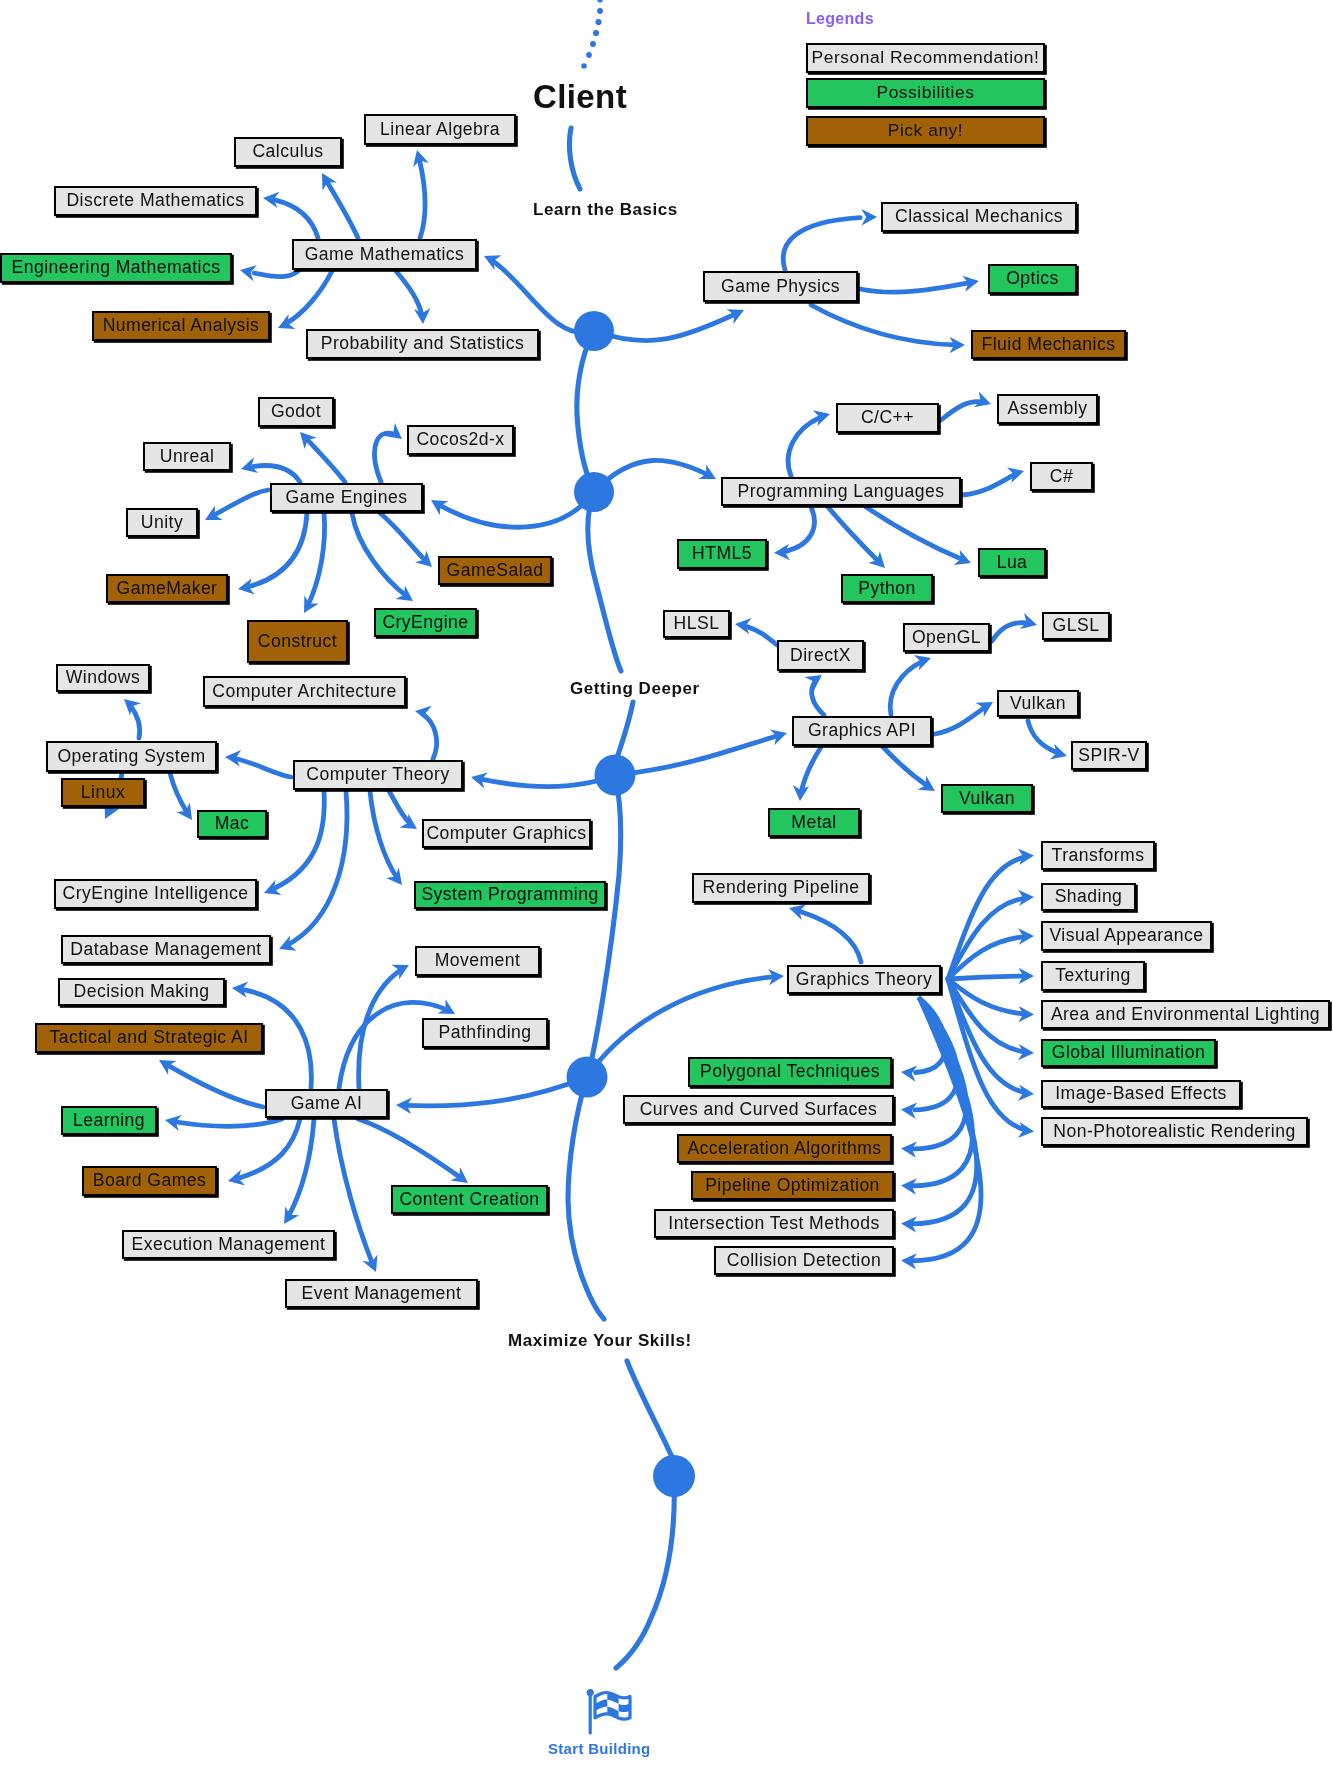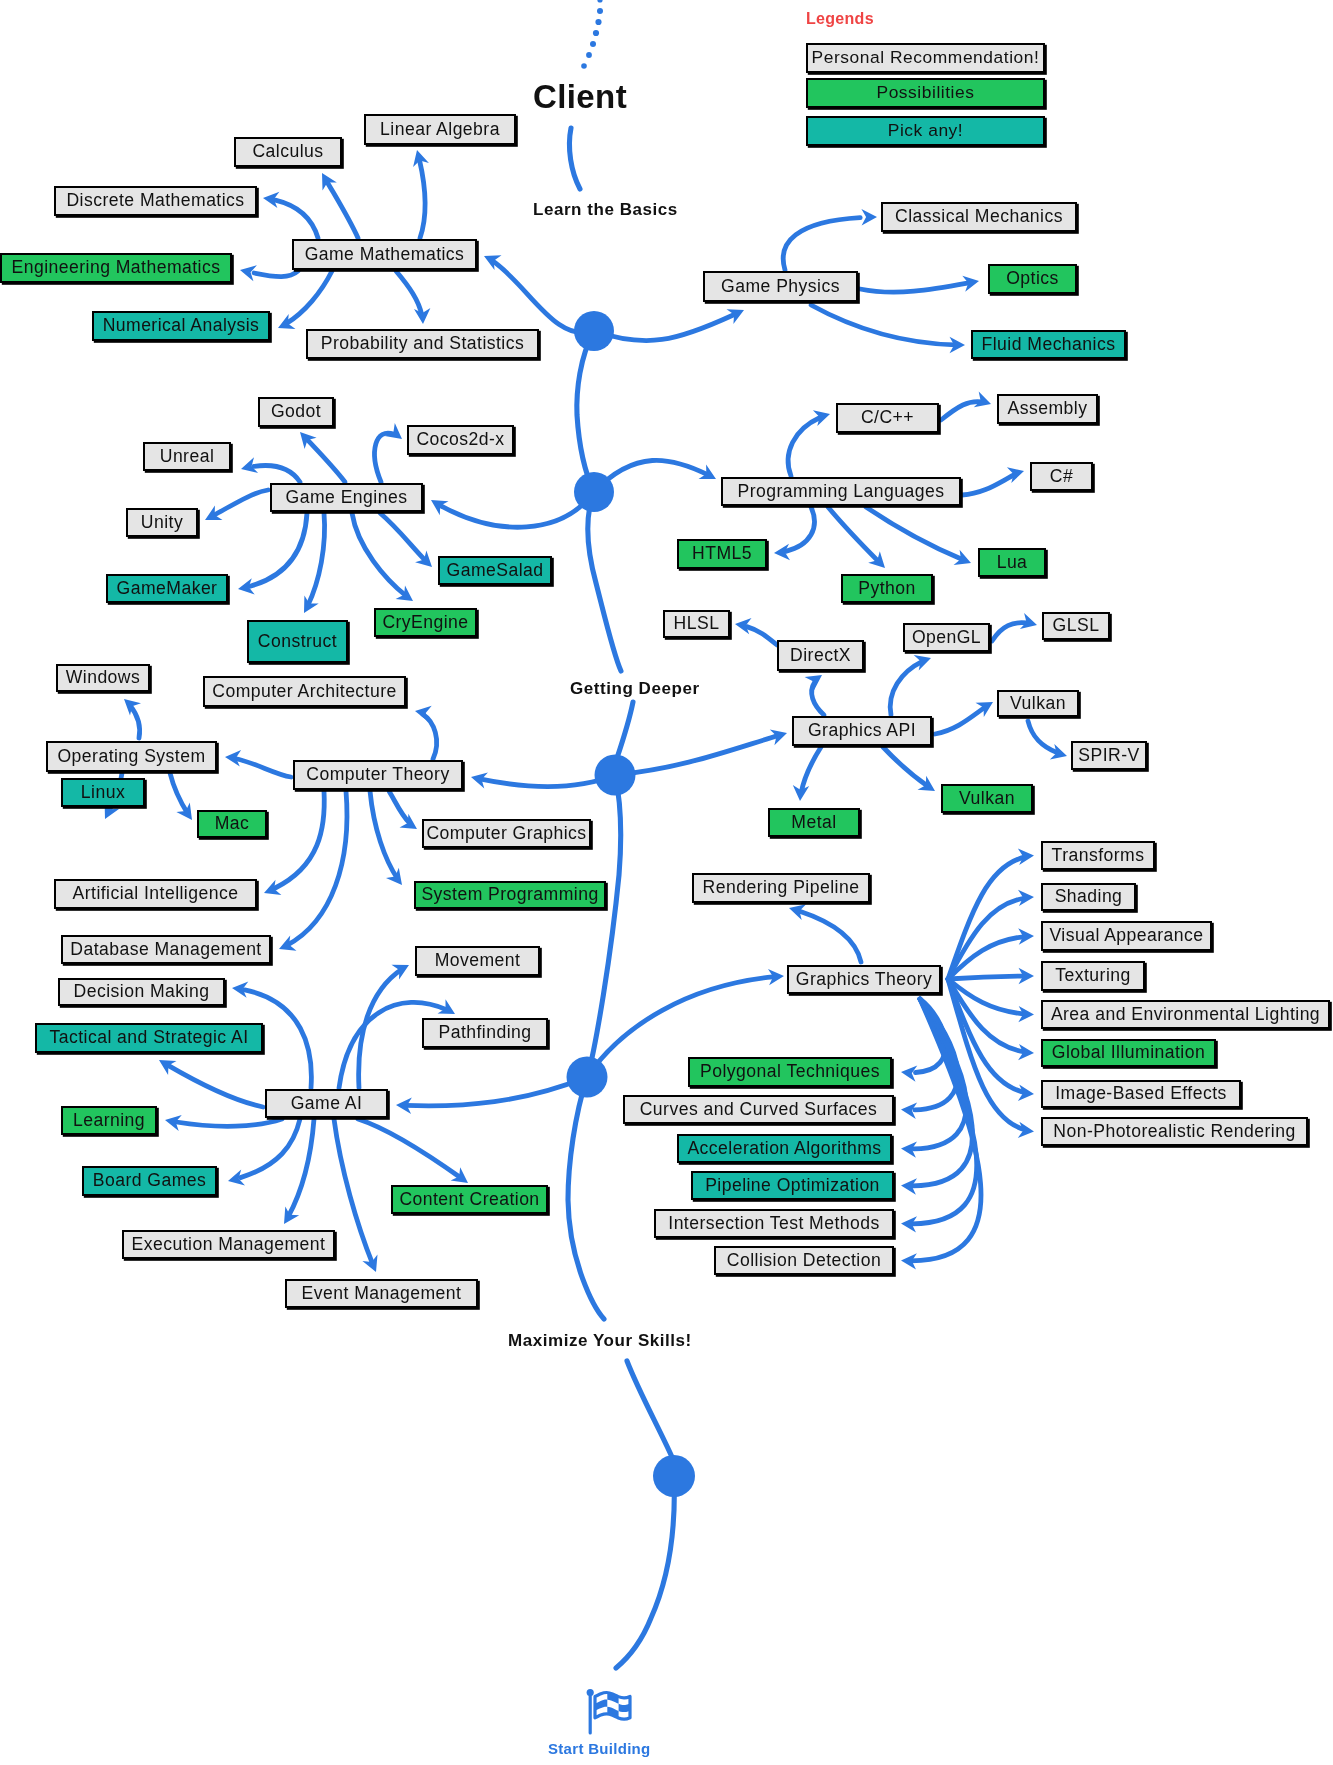--- a/index.html
+++ b/index.html
@@ -9,24 +9,24 @@
        -webkit-font-smoothing:antialiased;}
   #stage{position:absolute;left:0;top:0;width:1333px;height:1765px;}
   svg#edges{position:absolute;left:0;top:0;width:1333px;height:1765px;overflow:visible;}
   .node{position:absolute;box-sizing:border-box;border:2.4px solid #000;
         display:flex;align-items:center;justify-content:center;
         font-size:17.6px;line-height:1;color:#111;white-space:nowrap;
         letter-spacing:0.45px;
         box-shadow:1.8px 1.8px 0 #000;}
   .n-yellow{background:#e5e5e5;}
   .n-grey{background:#22c55e;}
-  .n-peach{background:#14b8a6;}
+  .n-peach{background:#a16207;}
   .stage-label{position:absolute;font-weight:bold;font-size:17px;color:#111;
         white-space:nowrap;letter-spacing:0.55px;}
-  .legend-title{position:absolute;font-weight:bold;font-size:16px;color:#ef4444;left:806px;top:10px;letter-spacing:0.3px;}
+  .legend-title{position:absolute;font-weight:bold;font-size:16px;color:#8b5cf6;left:806px;top:10px;letter-spacing:0.3px;}
   .legend-box{position:absolute;box-sizing:border-box;border:2.4px solid #000;
         display:flex;align-items:center;justify-content:center;
         font-size:17.4px;line-height:1;color:#111;white-space:nowrap;letter-spacing:0.55px;
         box-shadow:1.8px 1.8px 0 #000;left:806px;width:239px;height:30px;}
   .client-title{position:absolute;font-weight:bold;font-size:33px;color:#111;
         left:533px;top:78px;letter-spacing:0.4px;}
   .start-label{position:absolute;font-weight:bold;font-size:15px;color:#2c78e0;
         white-space:nowrap;left:548px;top:1740px;letter-spacing:0.3px;}
   #flag{position:absolute;left:585px;top:1688px;width:52px;height:52px;}
 </style>
@@ -252,21 +252,21 @@
 <div class="node n-yellow" style="left:1071px;top:741px;width:76px;height:29px">SPIR-V</div>
 <div class="node n-grey" style="left:941px;top:784px;width:92px;height:29px">Vulkan</div>
 <div class="node n-grey" style="left:768px;top:808px;width:92px;height:29px">Metal</div>
 <div class="node n-yellow" style="left:56px;top:664px;width:94px;height:28px">Windows</div>
 <div class="node n-yellow" style="left:203px;top:676px;width:203px;height:31px">Computer Architecture</div>
 <div class="node n-yellow" style="left:46px;top:741px;width:171px;height:31px">Operating System</div>
 <div class="node n-yellow" style="left:293px;top:760px;width:170px;height:30px">Computer Theory</div>
 <div class="node n-grey" style="left:197px;top:810px;width:70px;height:28px">Mac</div>
 <div class="node n-peach" style="left:61px;top:778px;width:84px;height:29px">Linux</div>
 <div class="node n-yellow" style="left:422px;top:819px;width:169px;height:29px">Computer Graphics</div>
-<div class="node n-yellow" style="left:54px;top:879px;width:203px;height:30px">Artificial Intelligence</div>
+<div class="node n-yellow" style="left:54px;top:879px;width:203px;height:30px">CryEngine Intelligence</div>
 <div class="node n-grey" style="left:414px;top:881px;width:192px;height:28px">System Programming</div>
 <div class="node n-yellow" style="left:61px;top:935px;width:210px;height:29px">Database Management</div>
 <div class="node n-yellow" style="left:58px;top:978px;width:167px;height:28px">Decision Making</div>
 <div class="node n-yellow" style="left:415px;top:946px;width:125px;height:30px">Movement</div>
 <div class="node n-peach" style="left:35px;top:1023px;width:228px;height:30px">Tactical and Strategic AI</div>
 <div class="node n-yellow" style="left:422px;top:1018px;width:126px;height:30px">Pathfinding</div>
 <div class="node n-yellow" style="left:265px;top:1089px;width:123px;height:29px">Game AI</div>
 <div class="node n-grey" style="left:61px;top:1106px;width:96px;height:29px">Learning</div>
 <div class="node n-peach" style="left:82px;top:1166px;width:135px;height:30px">Board Games</div>
 <div class="node n-grey" style="left:391px;top:1185px;width:157px;height:29px">Content Creation</div>

